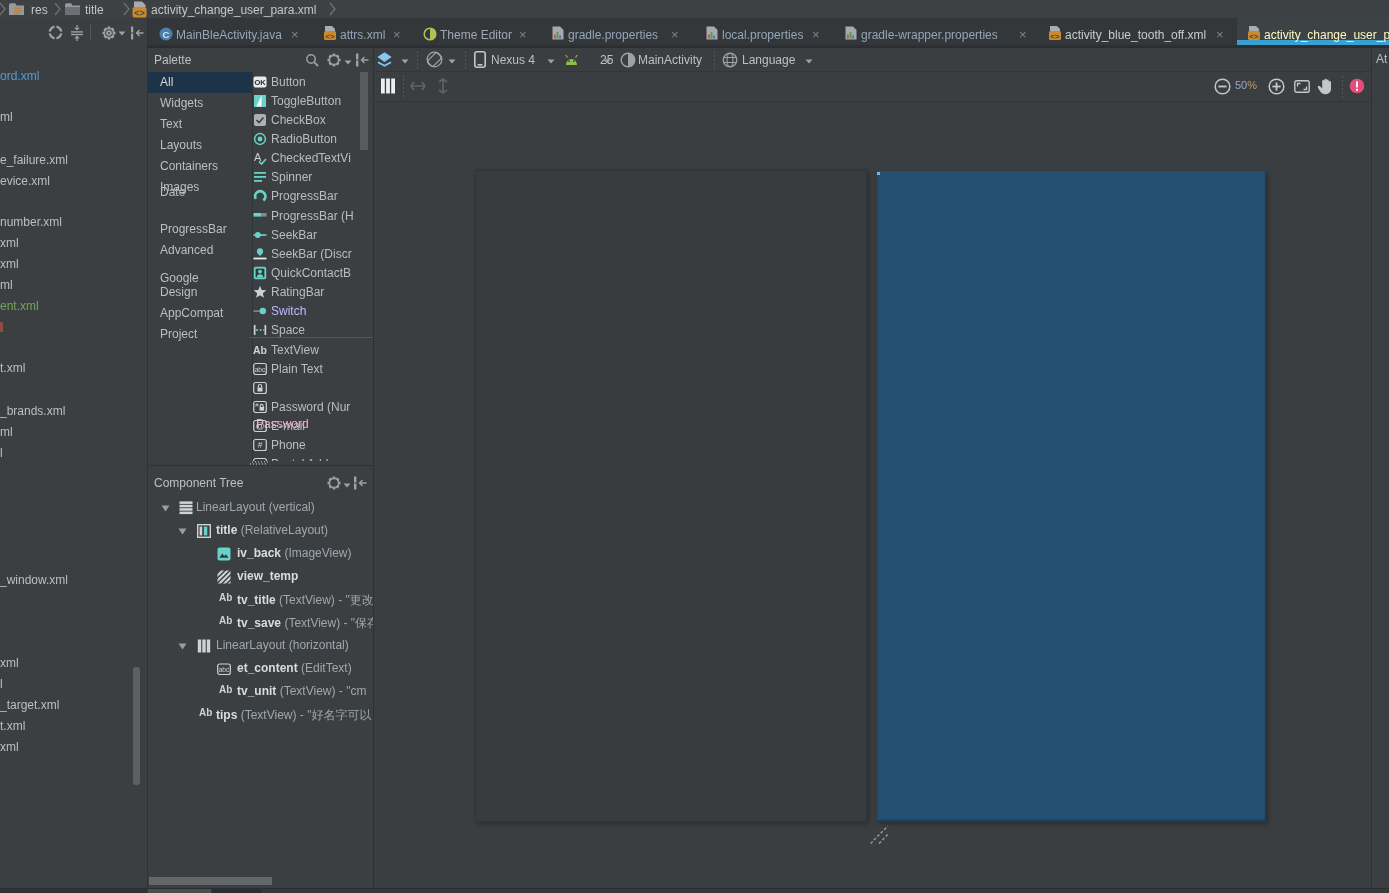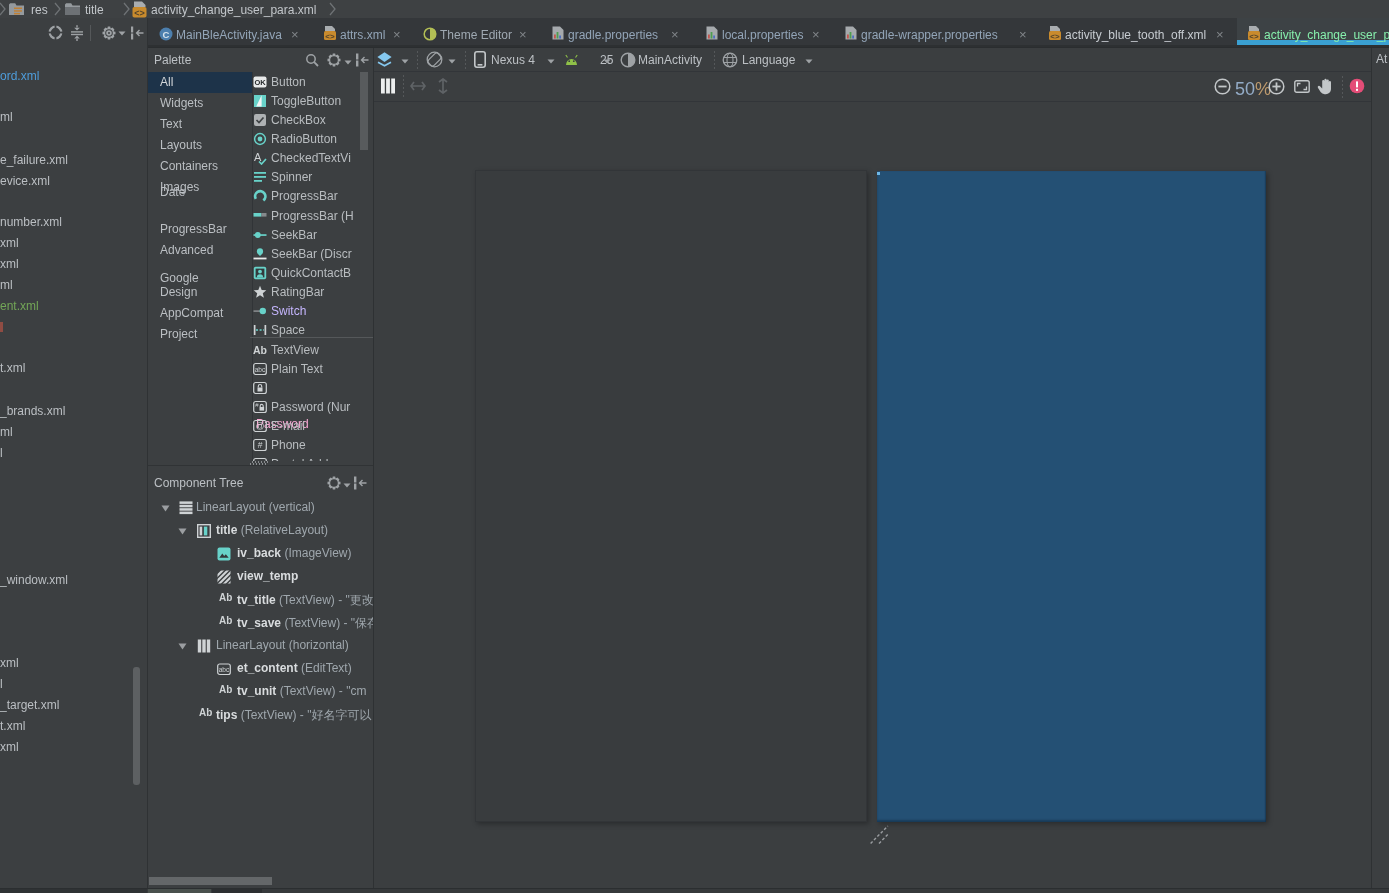--- a/index.html
+++ b/index.html
@@ -119,21 +119,21 @@
       <text x="7" y="12.5" font-size="8" font-weight="bold" fill="#54432a" text-anchor="middle">&lt;&gt;</text>
     </svg>
 
   <span class="abs" style="left:28px;top:10px;color:#93a5b8;">MainBleActivity.java</span>
   <span class="abs" style="left:192px;top:10px;color:#93a5b8;">attrs.xml</span>
   <span class="abs" style="left:292px;top:10px;color:#9fa9b2;">Theme Editor</span>
   <span class="abs" style="left:420px;top:10px;color:#93a5b8;">gradle.properties</span>
   <span class="abs" style="left:574px;top:10px;color:#93a5b8;">local.properties</span>
   <span class="abs" style="left:713px;top:10px;color:#93a5b8;">gradle-wrapper.properties</span>
   <span class="abs" style="left:917px;top:10px;color:#c7ccd1;">activity_blue_tooth_off.xml</span>
-  <span class="abs" style="left:1116px;top:10px;color:#86efac;">activity_change_user_p</span>
+  <span class="abs" style="left:1116px;top:10px;color:#fef9c3;">activity_change_user_p</span>
 
   <span class="abs" style="left:143px;top:9px;color:#82868a;font-size:13px;">×</span>
   <span class="abs" style="left:245px;top:9px;color:#82868a;font-size:13px;">×</span>
   <span class="abs" style="left:371px;top:9px;color:#82868a;font-size:13px;">×</span>
   <span class="abs" style="left:523px;top:9px;color:#82868a;font-size:13px;">×</span>
   <span class="abs" style="left:664px;top:9px;color:#82868a;font-size:13px;">×</span>
   <span class="abs" style="left:871px;top:9px;color:#82868a;font-size:13px;">×</span>
   <span class="abs" style="left:1068px;top:9px;color:#82868a;font-size:13px;">×</span>
 </div>
 <div class="abs" style="left:148px;top:47px;width:1241px;height:1px;background:#2a2d2f;"></div>
@@ -468,21 +468,21 @@
     <path d="M4 2 L1 6 L4 10 M12 2 L15 6 L12 10 M1.5 6 L14.5 6" fill="none" stroke="#5f6366" stroke-width="1.7"></path>
   </svg>
   <svg class="abs" style="left:63px;top:30px;" width="12" height="16" viewBox="0 0 12 16">
     <path d="M2 4 L6 1 L10 4 M2 12 L6 15 L10 12 M6 1.5 L6 14.5" fill="none" stroke="#5f6366" stroke-width="1.7"></path>
   </svg>
 
   <svg class="abs" style="left:840px;top:30px;" width="17" height="17" viewBox="0 0 17 17">
     <circle cx="8.5" cy="8.5" r="7.3" fill="none" stroke="#c3c7c9" stroke-width="1.5"></circle>
     <rect x="4.4" y="7.6" width="8.2" height="1.8" fill="#c3c7c9"></rect>
   </svg>
-  <span class="abs" style="left:861px;top:31px;font-size:18px;"><span style="color:#93abc6;">50</span><span style="color:#bd9a6d;">%</span></span>
+  <span class="abs" style="left:861px;top:31px;font-size:11px;"><span style="color:#93abc6;">50</span><span style="color:#bd9a6d;">%</span></span>
   <svg class="abs" style="left:894px;top:30px;" width="17" height="17" viewBox="0 0 17 17">
     <circle cx="8.5" cy="8.5" r="7.3" fill="none" stroke="#c3c7c9" stroke-width="1.5"></circle>
     <rect x="4.4" y="7.6" width="8.2" height="1.8" fill="#c3c7c9"></rect>
     <rect x="7.6" y="4.4" width="1.8" height="8.2" fill="#c3c7c9"></rect>
   </svg>
   <svg class="abs" style="left:920px;top:32px;" width="16" height="13" viewBox="0 0 16 13">
     <rect x="0.8" y="0.8" width="14.4" height="11.4" rx="1.8" fill="none" stroke="#c3c7c9" stroke-width="1.4"></rect>
     <path d="M9.5 9.5 L12.5 9.5 L12.5 6.5" fill="none" stroke="#c3c7c9" stroke-width="1.3"></path>
     <path d="M6.5 3.5 L3.5 3.5 L3.5 6.5" fill="none" stroke="#c3c7c9" stroke-width="1.3"></path>
   </svg>

